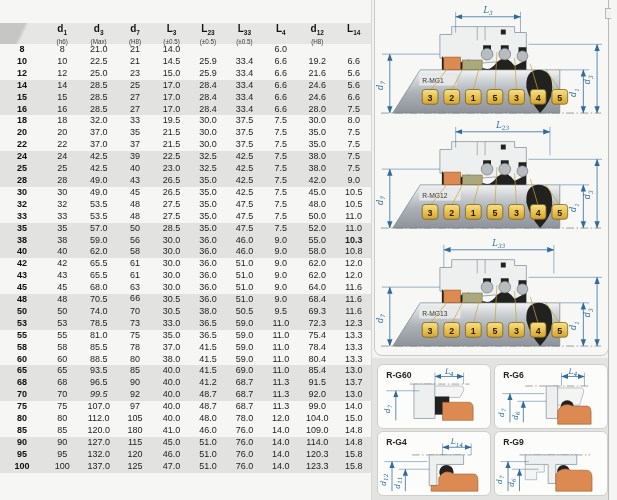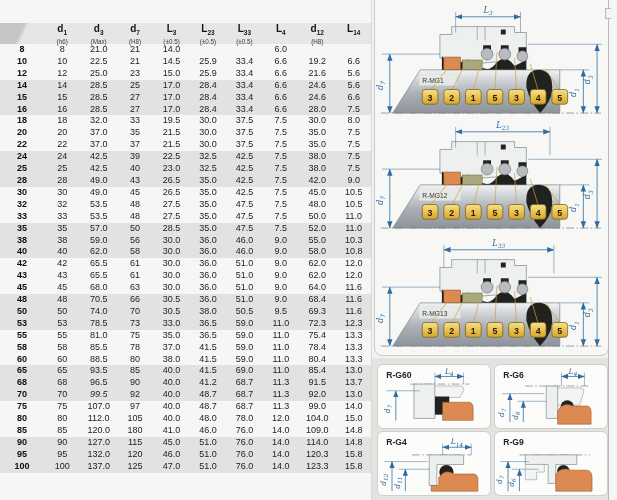--- a/index.html
+++ b/index.html
@@ -300,21 +300,21 @@
       <div class="r shade">
         <div class="c c0" style="width: 44px;">38</div>
         <div class="c" style="width: 36.4444px;">38</div>
         <div class="c" style="width: 36.4444px;">59.0</div>
         <div class="c" style="width: 36.4444px;">56</div>
         <div class="c" style="width: 36.4444px;">30.0</div>
         <div class="c" style="width: 36.4444px;">36.0</div>
         <div class="c" style="width: 36.4444px;">46.0</div>
         <div class="c" style="width: 36.4444px;">9.0</div>
         <div class="c" style="width: 36.4444px;">55.0</div>
-        <div class="c" style="width: 36.4444px;">10.3</div>
+        <div class="c" style="width: 36.4444px; font-weight: bold;">10.3</div>
       </div>
       <div class="r shade">
         <div class="c c0" style="width: 44px;">40</div>
         <div class="c" style="width: 36.4444px;">40</div>
         <div class="c" style="width: 36.4444px;">62.0</div>
         <div class="c" style="width: 36.4444px;">58</div>
         <div class="c" style="width: 36.4444px;">30.0</div>
         <div class="c" style="width: 36.4444px;">36.0</div>
         <div class="c" style="width: 36.4444px;">46.0</div>
         <div class="c" style="width: 36.4444px;">9.0</div>
@@ -354,21 +354,21 @@
         <div class="c" style="width: 36.4444px;">36.0</div>
         <div class="c" style="width: 36.4444px;">51.0</div>
         <div class="c" style="width: 36.4444px;">9.0</div>
         <div class="c" style="width: 36.4444px;">64.0</div>
         <div class="c" style="width: 36.4444px;">11.6</div>
       </div>
       <div class="r shade">
         <div class="c c0" style="width: 44px;">48</div>
         <div class="c" style="width: 36.4444px;">48</div>
         <div class="c" style="width: 36.4444px;">70.5</div>
-        <div class="c" style="width: 36.4444px;">66</div>
+        <div class="c" style="width: 36.4444px; font-family: Liberation Mono, monospace;">66</div>
         <div class="c" style="width: 36.4444px;">30.5</div>
         <div class="c" style="width: 36.4444px;">36.0</div>
         <div class="c" style="width: 36.4444px;">51.0</div>
         <div class="c" style="width: 36.4444px;">9.0</div>
         <div class="c" style="width: 36.4444px;">68.4</div>
         <div class="c" style="width: 36.4444px;">11.6</div>
       </div>
       <div class="r shade">
         <div class="c c0" style="width: 44px;">50</div>
         <div class="c" style="width: 36.4444px;">50</div>

